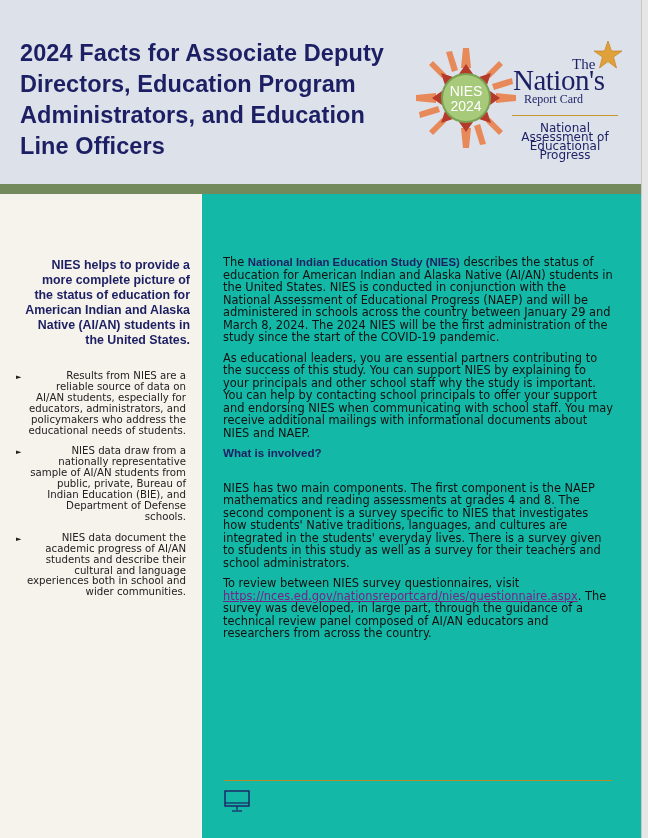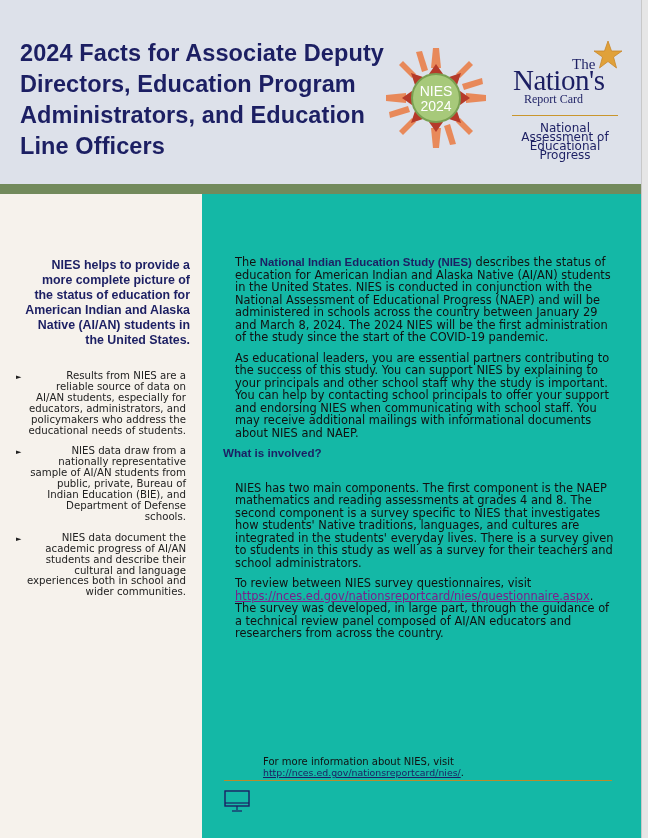--- a/index.html
+++ b/index.html
@@ -8,29 +8,29 @@
   .scrollbar { position: absolute; left: 641px; top: 0; width: 7px; height: 838px; background: #e6e6e6; border-left: 1px solid #c8c8c8; }
   .header { position: absolute; left: 0; top: 0; width: 642px; height: 184px; background: #dde1ea; }
   .title { position: absolute; left: 20px; top: 38px; width: 370px; margin: 0; font-family: "Liberation Sans", sans-serif; font-weight: bold; font-size: 23.5px; line-height: 31px; color: #1c1f63; letter-spacing: 0.1px; }
   .green-band { position: absolute; left: 0; top: 184px; width: 642px; height: 10px; background: #728a5c; }
   .sidebar { position: absolute; left: 0; top: 194px; width: 202px; height: 644px; background: #f6f2ec; text-align: right; }
   .side-lead { position: absolute; left: 20px; top: 64px; width: 170px; margin: 0; font-family: "Liberation Sans", sans-serif; font-weight: bold; font-size: 12.4px; line-height: 15px; color: #1c1f63; }
   .side-list { position: absolute; left: 16px; top: 177px; width: 170px; margin: 0; padding: 0; list-style: none; }
   .side-list li { position: relative; padding-left: 11px; font-size: 10.2px; line-height: 10.9px; color: #222; margin-bottom: 10px; }
   .side-list li .bullet { position: absolute; left: 0; top: 1px; font-size: 7px; color: #222; }
   .main { position: absolute; left: 223px; top: 256px; width: 392px; font-size: 11.4px; line-height: 12.5px; color: #111; }
-  .main p { margin: 0 0 8px 12px; }
+  .main p { margin: 0 0 8px 0; }
   .main .strong { font-family: "Liberation Sans", sans-serif; font-weight: bold; color: #1c1f63; }
   .main h3 { margin: 0 0 22px 0; font-family: "Liberation Sans", sans-serif; font-weight: bold; font-size: 11.6px; color: #1c1f63; }
   .main a { color: #7a1f8a; text-decoration: underline; }
   .footer-text { position: absolute; left: 263px; top: 756px; font-size: 10px; line-height: 11px; color: #111; }
   .footer-text a { color: #1c1f63; text-decoration: underline; font-size: 9.4px; }
   .footer-rule { position: absolute; left: 224px; top: 780px; width: 388px; height: 1px; background: #b98c2a; }
   .monitor-icon { position: absolute; left: 224px; top: 790px; width: 26px; height: 24px; }
-  .nies-logo { position: absolute; left: 384px; top: 46px; width: 104px; height: 104px; }
+  .nies-logo { position: absolute; left: 414px; top: 46px; width: 104px; height: 104px; }
   .nrc-logo { position: absolute; left: 508px; top: 40px; width: 120px; height: 110px; }
   .nrc-the { position: absolute; left: 64px; top: 16px; font-family: "Liberation Serif", serif; font-size: 15px; color: #1c1f63; }
   .nrc-nations { position: absolute; left: 5px; top: 24px; font-family: "Liberation Serif", serif; font-size: 29px; color: #1c1f63; letter-spacing: -0.5px; }
   .nrc-report { position: absolute; left: 16px; top: 52px; font-family: Liberation Serif, serif; font-size: 12px; color: #1c1f63; }
   .nrc-rule { position: absolute; left: 4px; top: 75px; width: 106px; height: 1px; background: #c9962d; }
   .nrc-sub { position: absolute; left: 4px; top: 84px; width: 106px; text-align: center; font-size: 12px; line-height: 9px; color: #1c1f63; }
   .nrc-star { position: absolute; left: 85px; top: 0px; width: 30px; height: 30px; }
 </style>
 </head>
 <body>
@@ -101,24 +101,20 @@
   </aside>
 
   <main class="main">
     <p><span>The </span><span class="strong">National Indian Education Study (NIES)</span><span> describes the status of education for American Indian and Alaska Native (AI/AN) students in the United States. NIES is conducted in conjunction with the National Assessment of Educational Progress (NAEP) and will be administered in schools across the country between January 29 and March 8, 2024. The 2024 NIES will be the first administration of the study since the start of the COVID-19 pandemic.</span></p>
     <p>As educational leaders, you are essential partners contributing to the success of this study. You can support NIES by explaining to your principals and other school staff why the study is important. You can help by contacting school principals to offer your support and endorsing NIES when communicating with school staff. You may receive additional mailings with informational documents about NIES and NAEP.</p>
     <h3>What is involved?</h3>
     <p>NIES has two main components. The first component is the NAEP mathematics and reading assessments at grades 4 and 8. The second component is a survey specific to NIES that investigates how students' Native traditions, languages, and cultures are integrated in the students' everyday lives. There is a survey given to students in this study as well as a survey for their teachers and school administrators.</p>
     <p><span>To review between NIES survey questionnaires, visit </span><a>https://nces.ed.gov/nationsreportcard/nies/questionnaire.aspx</a><span>. The survey was developed, in large part, through the guidance of a technical review panel composed of AI/AN educators and researchers from across the country.</span></p>
   </main>
 
-  <div class="footer-text">
-    <div>For more information about NIES, visit</div>
-    <div><a>http://nces.ed.gov/nationsreportcard/nies/</a><span>.</span></div>
-  </div>
   <div class="footer-rule"></div>
   <svg class="monitor-icon" viewBox="0 0 26 24">
     <rect x="1" y="1" width="24" height="15" fill="none" stroke="#1c1f63" stroke-width="1.4"></rect>
     <line x1="1" y1="13" x2="25" y2="13" stroke="#1c1f63" stroke-width="1.2"></line>
     <line x1="13" y1="16" x2="13" y2="20" stroke="#1c1f63" stroke-width="1.2"></line>
     <line x1="8" y1="21" x2="18" y2="21" stroke="#1c1f63" stroke-width="1.2"></line>
   </svg>
 </div>
 
 <div class="scrollbar"></div>

